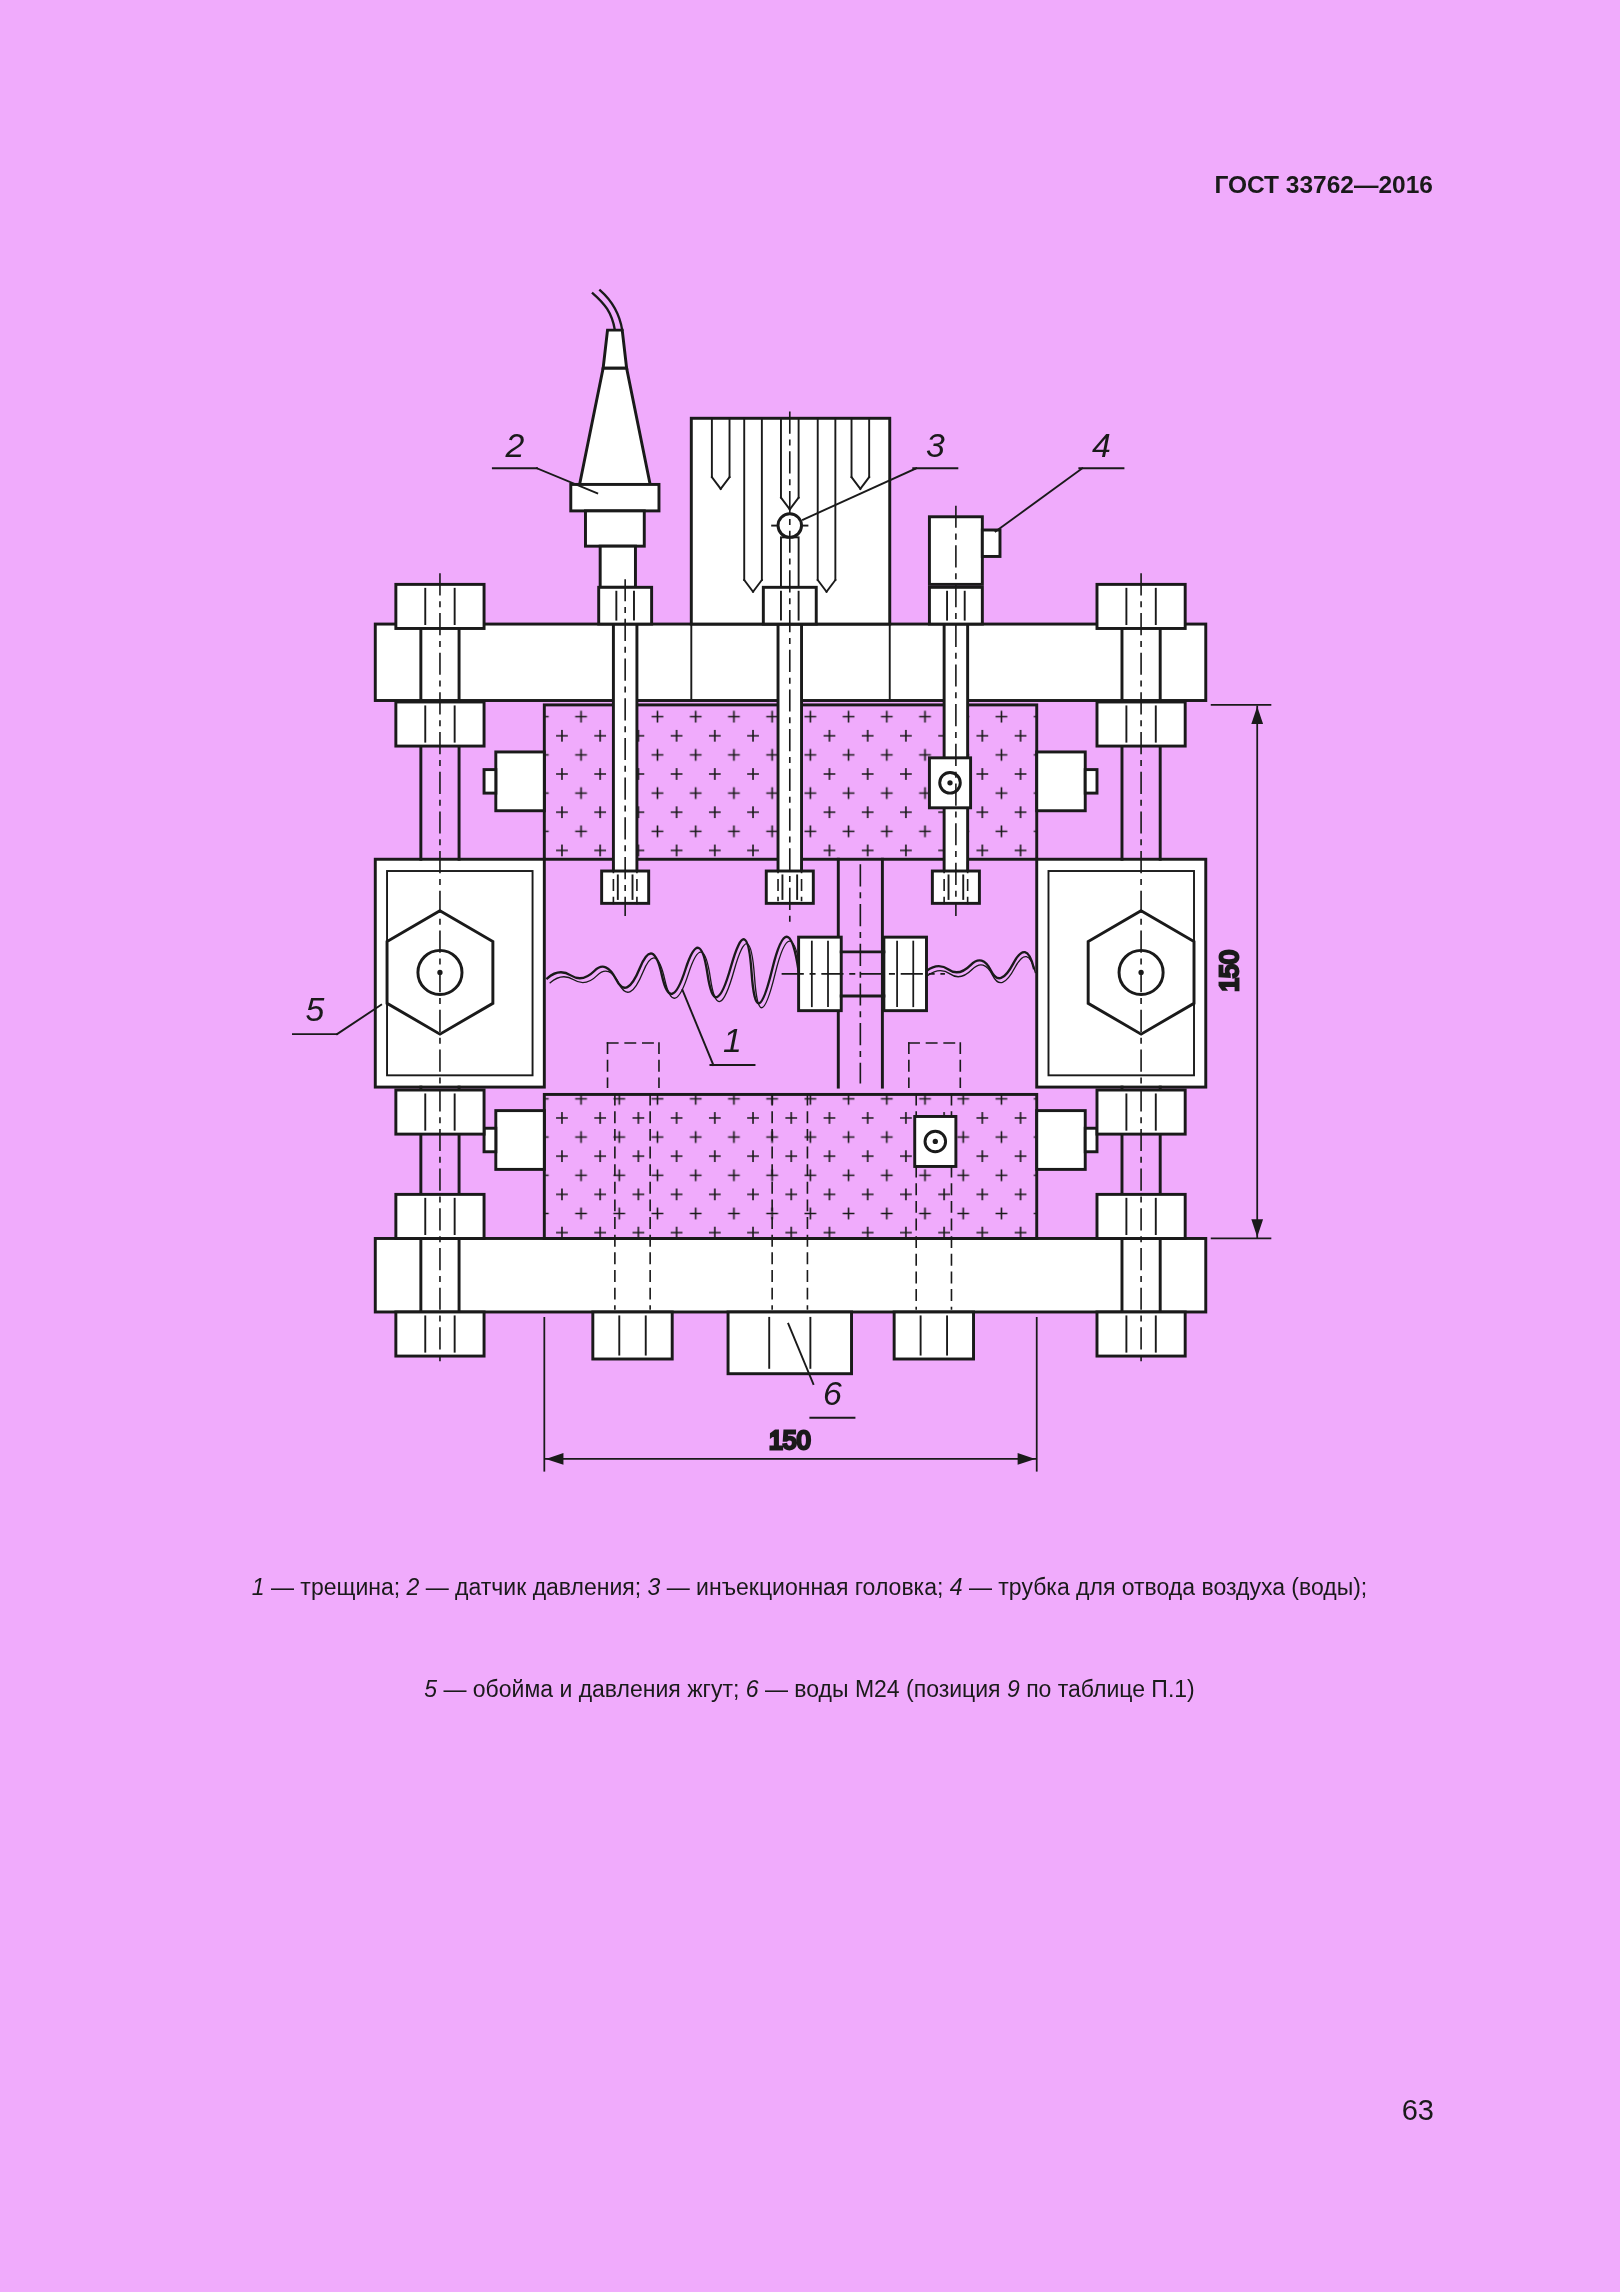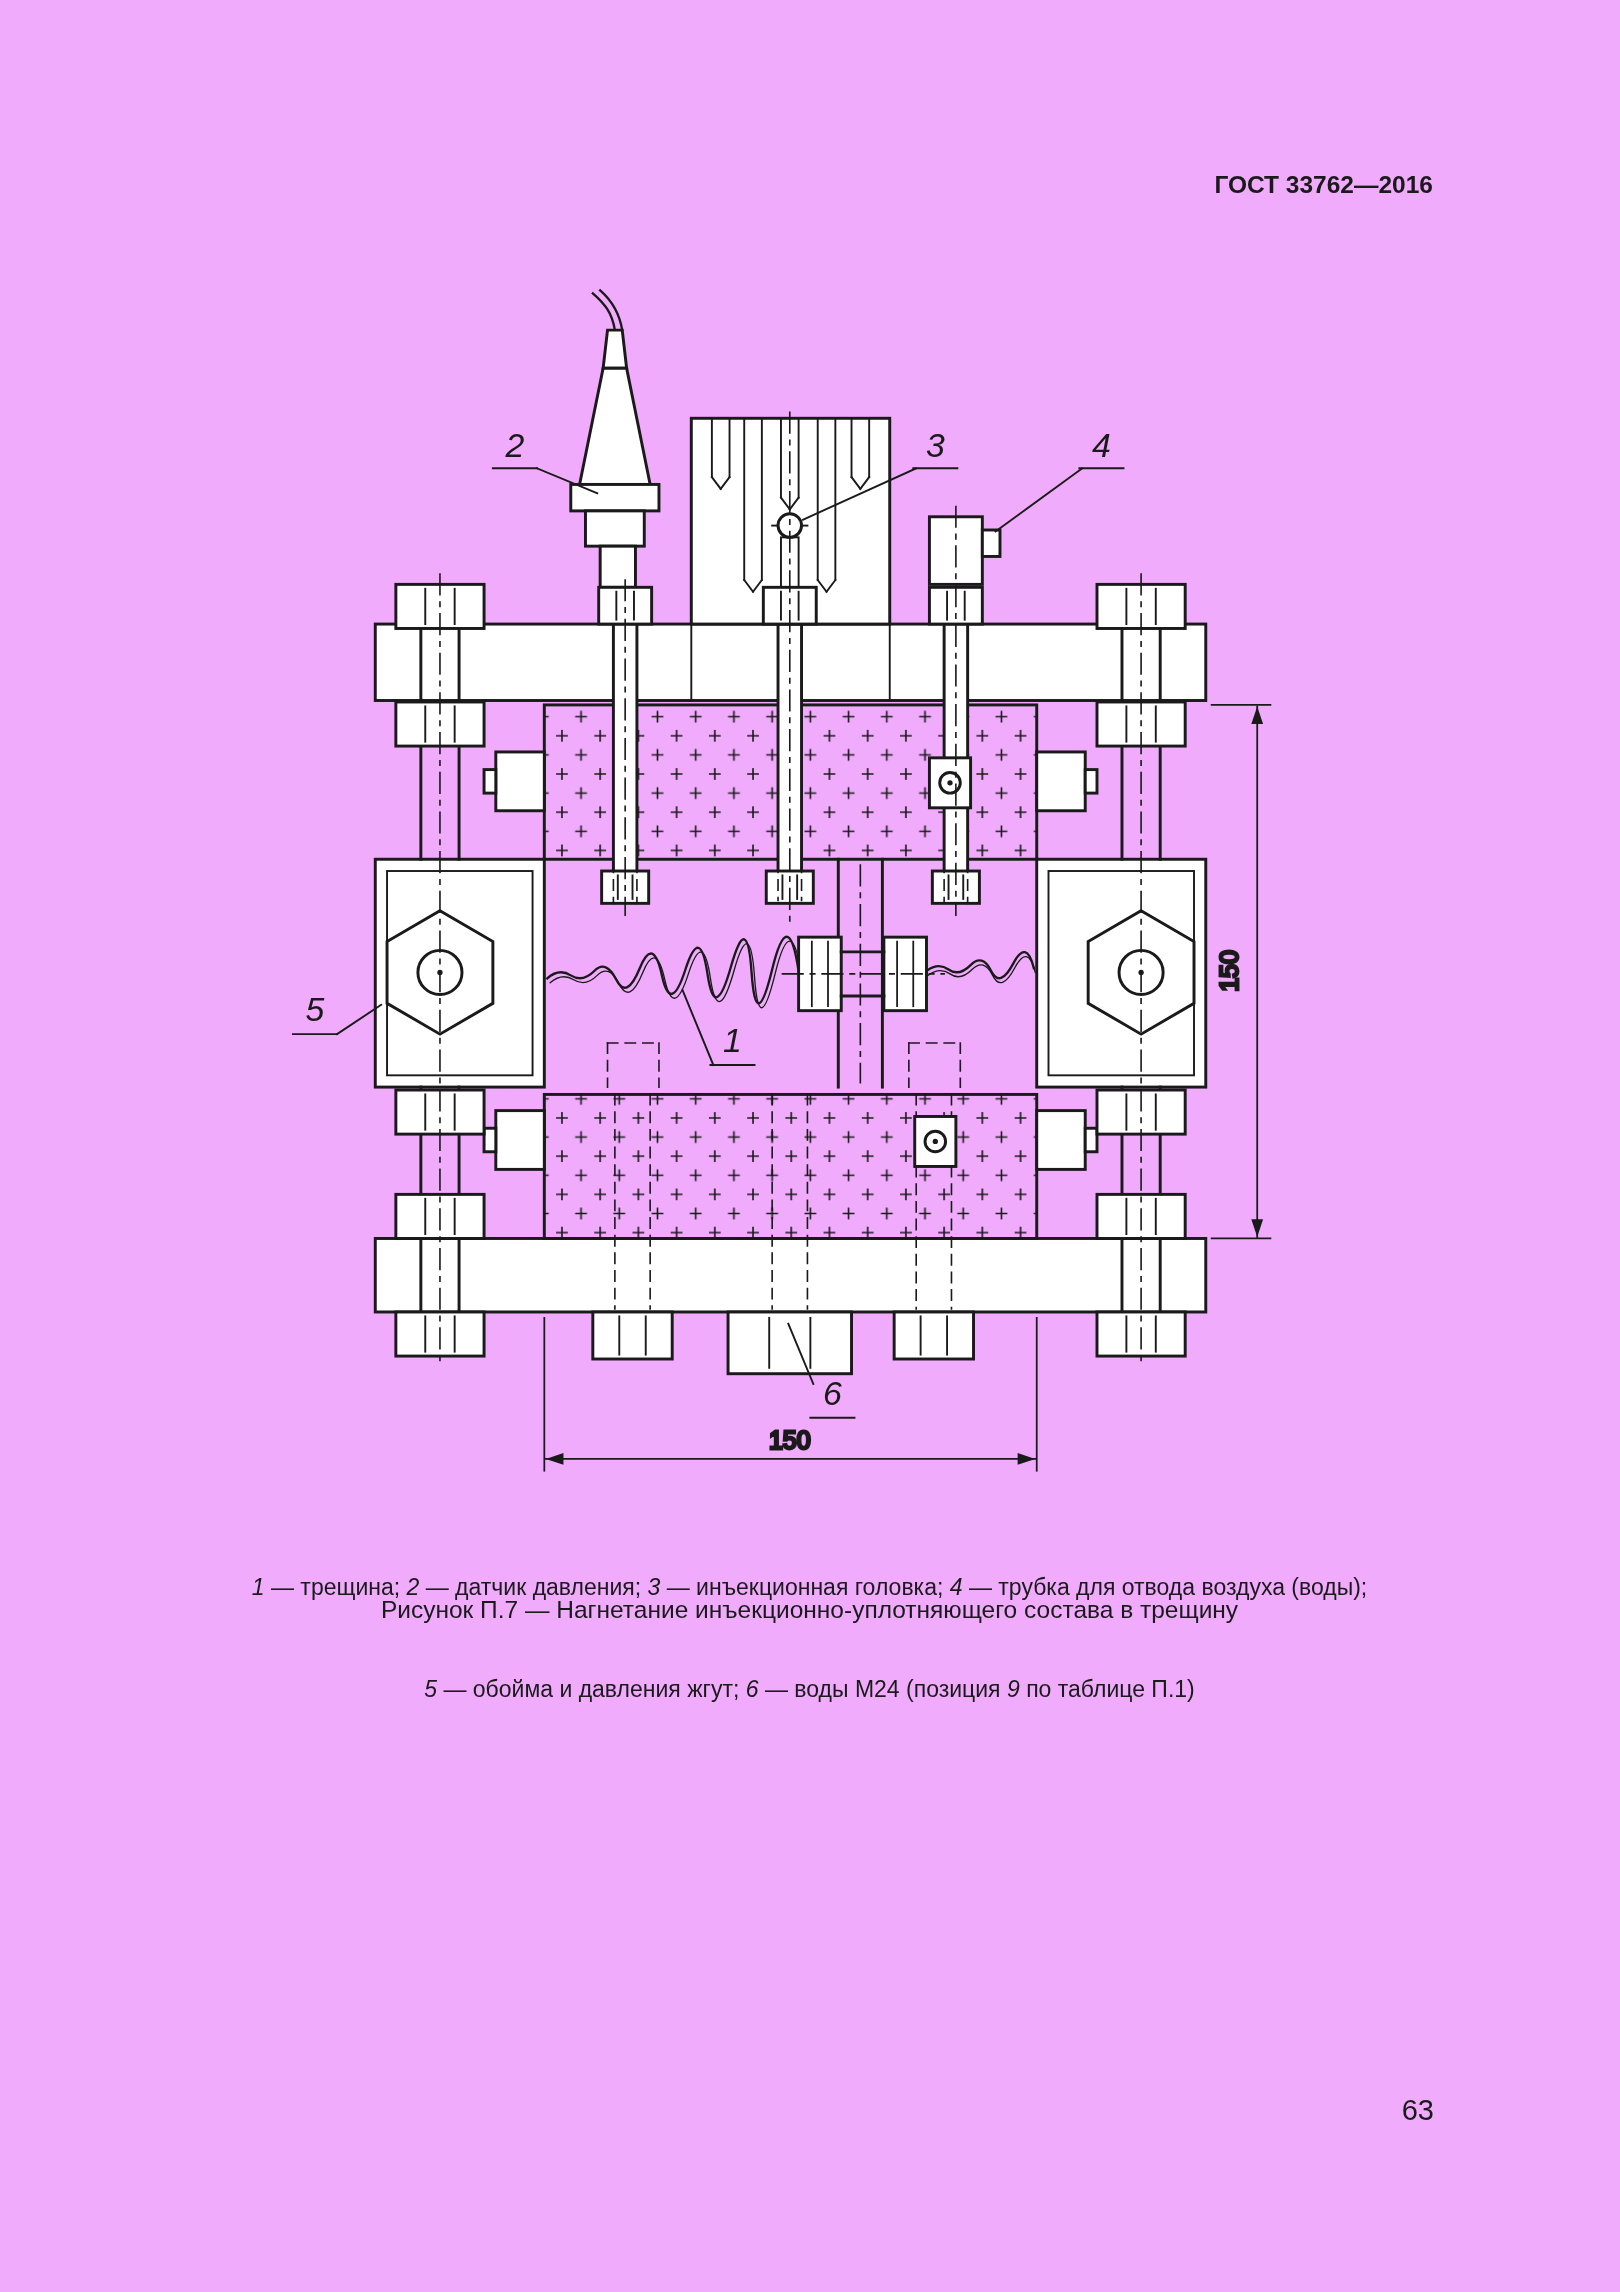--- a/index.html
+++ b/index.html
@@ -310,18 +310,17 @@
 
       </g>
     </svg>
   </div>
 
   <div class="legend">
     <p><span class="it">1</span><span> — трещина; </span><span class="it">2</span><span> — датчик давления; </span><span class="it">3</span><span> — инъекционная головка; </span><span class="it">4</span><span> — трубка для отвода воздуха (воды);</span></p>
     <p><span class="it">5</span><span> — обойма и давления жгут; </span><span class="it">6</span><span> — воды М24 (позиция </span><span class="it">9</span><span> по таблице П.1)</span></p>
   </div>
 
-  <div class="caption">Рисунок П.7 — Нагнетание инъекционно-уплотняющего состава в трещину</div>
 
   <div class="pagenum">63</div>
 
 </div>
 
 
 </body></html>

